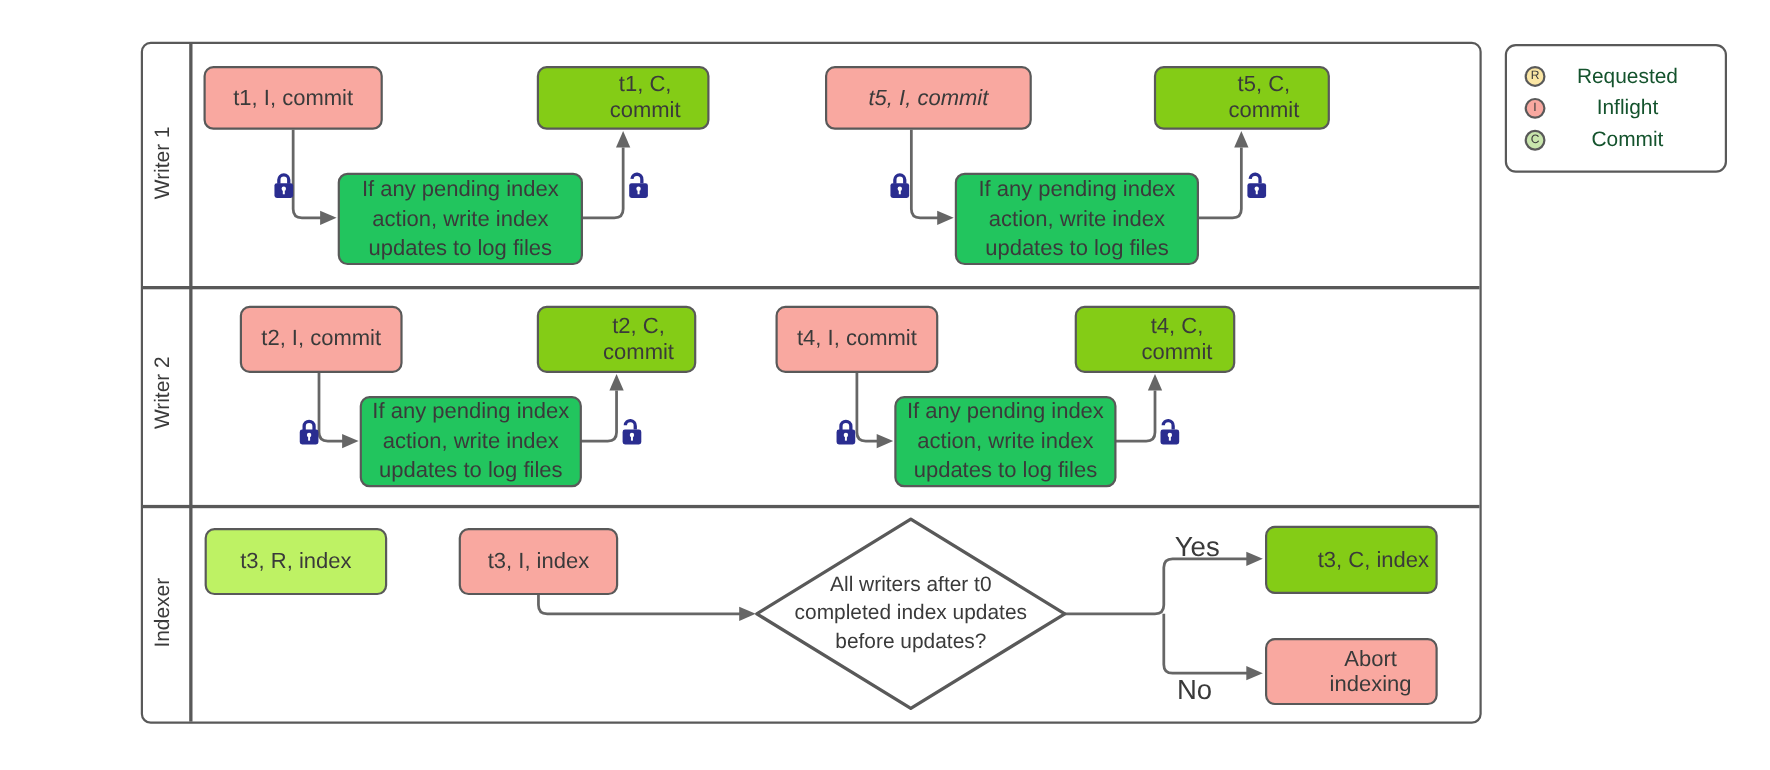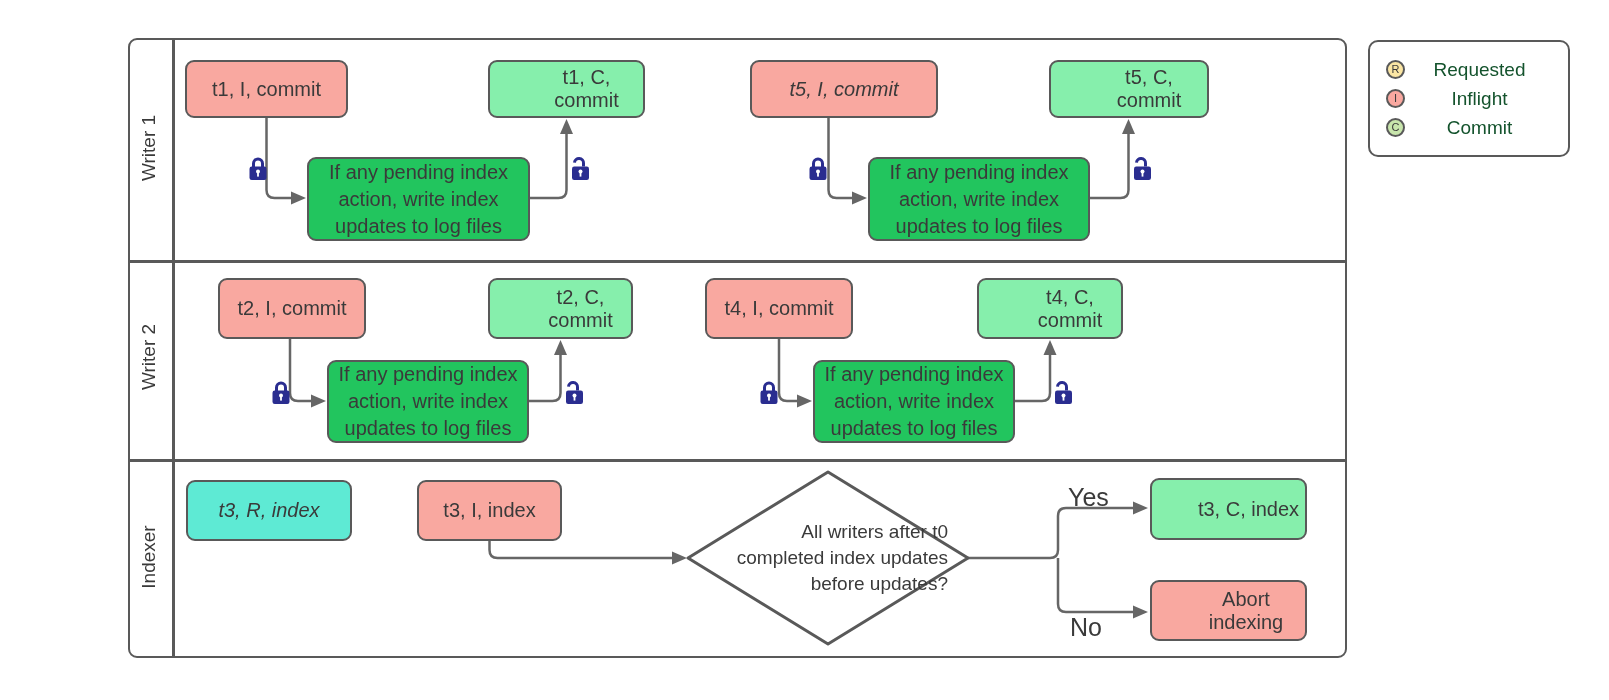--- a/index.html
+++ b/index.html
@@ -21,27 +21,27 @@
     position:absolute; width:160px; height:24px; text-align:center;
     font-size:19px; color:#3A3A3A; transform:rotate(-90deg); line-height:24px;
   }
   
   .n {
     position:absolute; border:2.5px solid #595959; border-radius:9px;
     display:flex; align-items:center; justify-content:center;
     font-size:20px; color:#3A3A3A; text-align:center;
   }
   .n-inflight  { background:#F9A8A0; }
-  .n-commit    { background:#86efac;padding-left:40px; }
-  .n-requested { background:#5eead4;font-style:italic; }
+  .n-commit    { background:#84cc16;padding-left:40px; }
+  .n-requested { background:#bef264; }
   .n-note      { background:#22c55e; line-height:27px; }
   .wline { display:block; white-space:nowrap; }
   
   .diamond-text {
-    position:absolute; left:708px; top:519px; width:240px; text-align:right;
+    position:absolute; left:708px; top:519px; width:240px; text-align:center;
     font-size:19px; line-height:26px; color:#3A3A3A;
   }
   .edge-label { position:absolute; font-size:25px; color:#3A3A3A; }
   
   .legend {
     position:absolute; left:1368px; top:40px; width:202px; height:117px;
     border:2.5px solid #595959; border-radius:10px; background:#ffffff;
     padding:13px 14px 0 16px;
   }
   .legend-row { display:flex; align-items:center; height:29px; }

